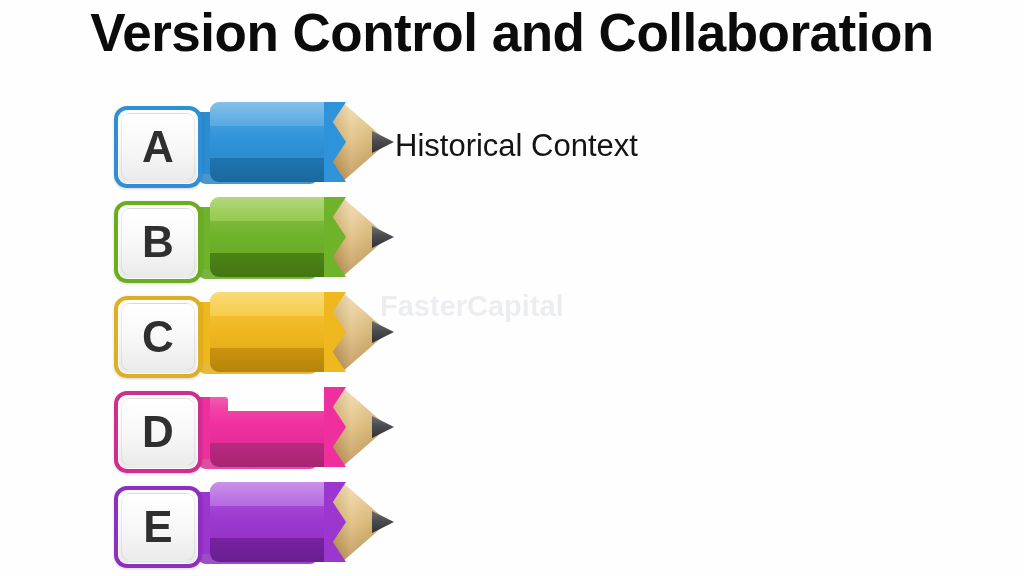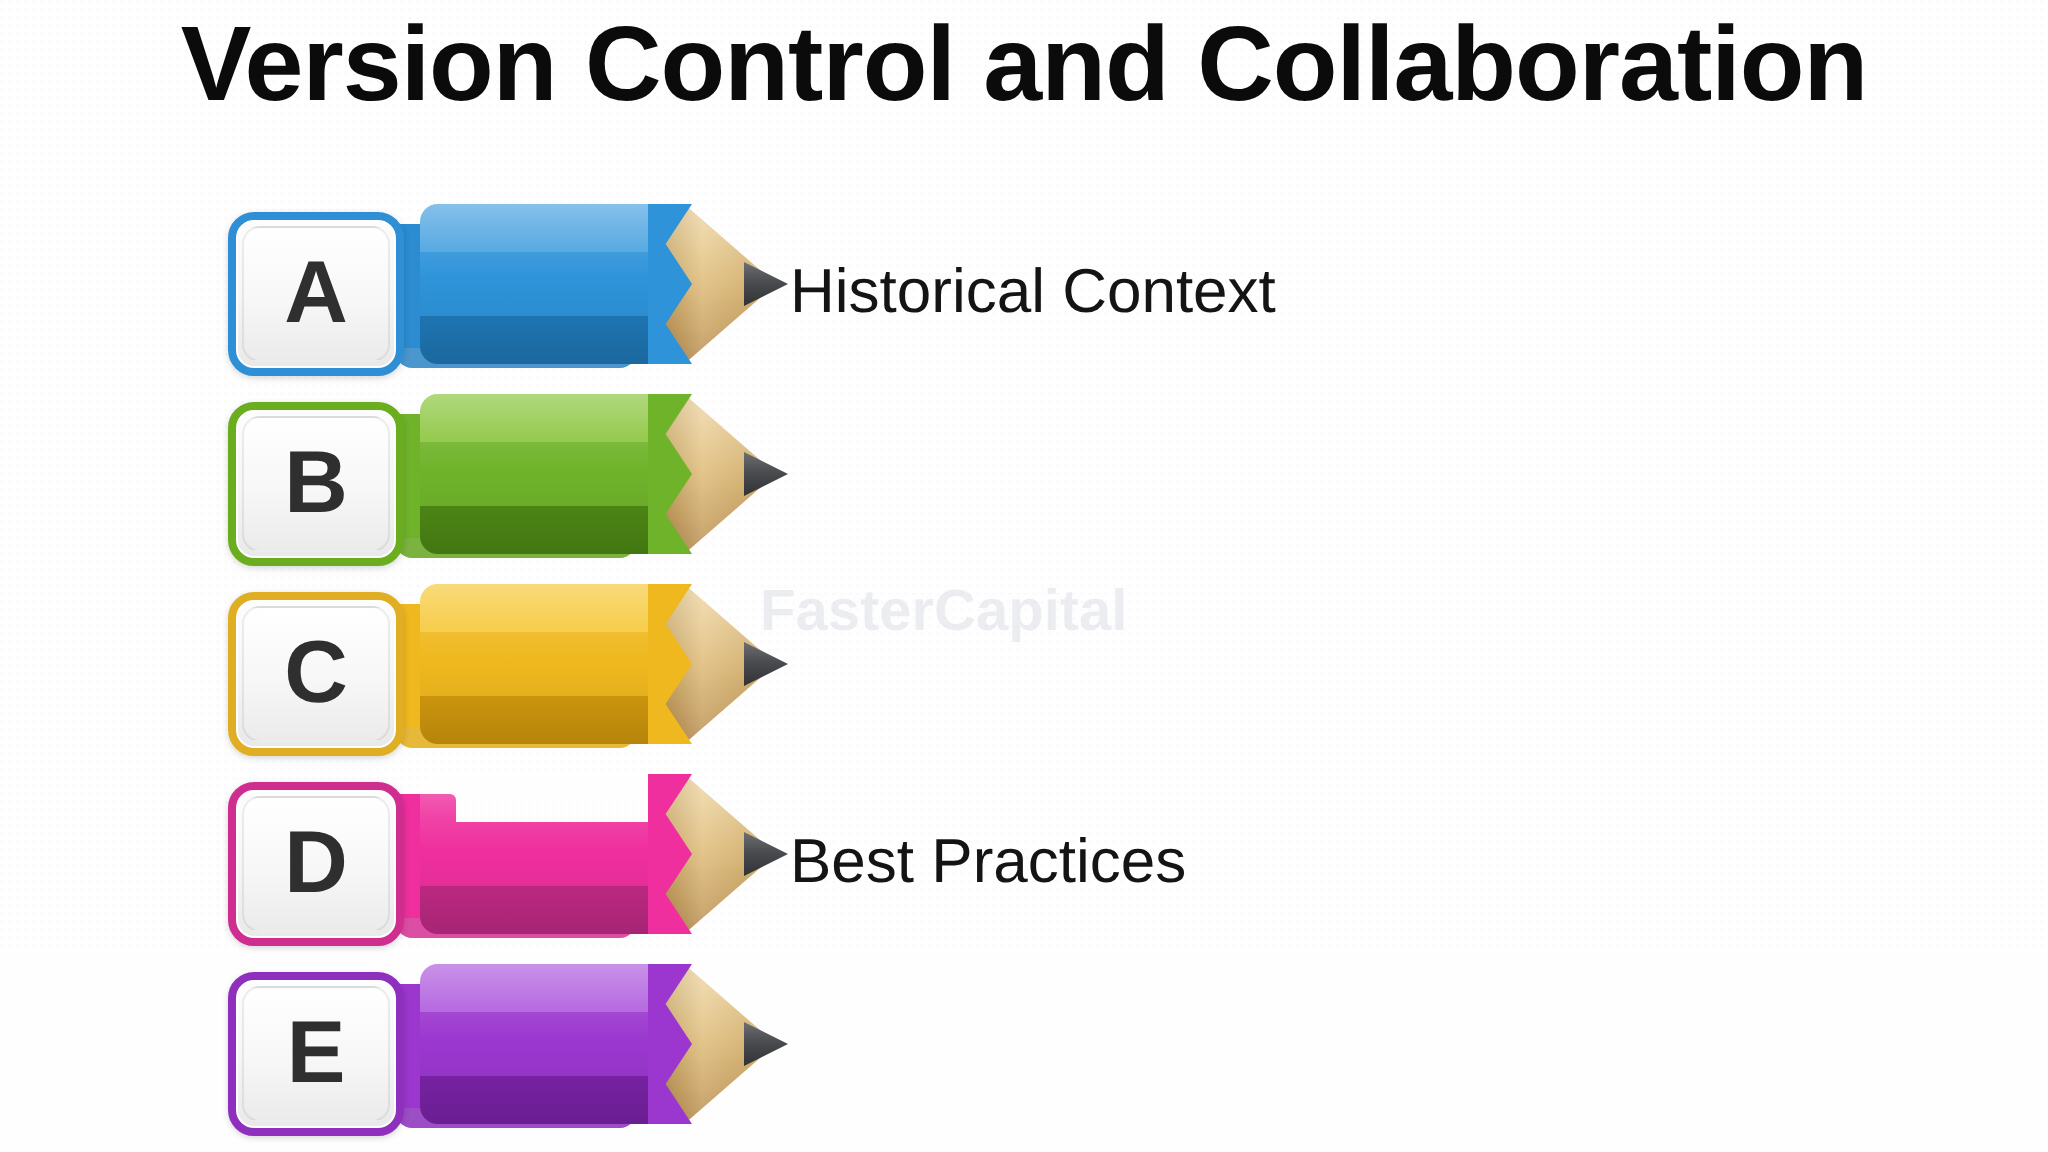--- a/index.html
+++ b/index.html
@@ -358,21 +358,20 @@
         <div class="wood">
           <div class="wood-shade"></div>
         </div>
         <div class="notch" style="background: rgb(239, 47, 158);"></div>
         <div class="lead"></div>
       </div>
       <div class="letter-box" style="border-color: rgb(207, 45, 144);">
         <div class="letter-inner"></div>
         <span class="letter">D</span>
       </div>
-      <div class="row-label">Best Practices</div>
     </div>
 
     <div class="row row-4">
       <div class="pencil">
         <div class="tail-tab" style="background: rgb(140, 46, 188);"></div>
         <div class="connector" style="background: rgb(155, 55, 207);"></div>
         <div class="barrel">
           <div class="band-top" style="background: rgb(176, 94, 222);"></div>
           <div class="band-mid" style="background: rgb(155, 55, 207);"></div>
           <div class="band-low" style="background: rgb(123, 35, 168);"></div>

